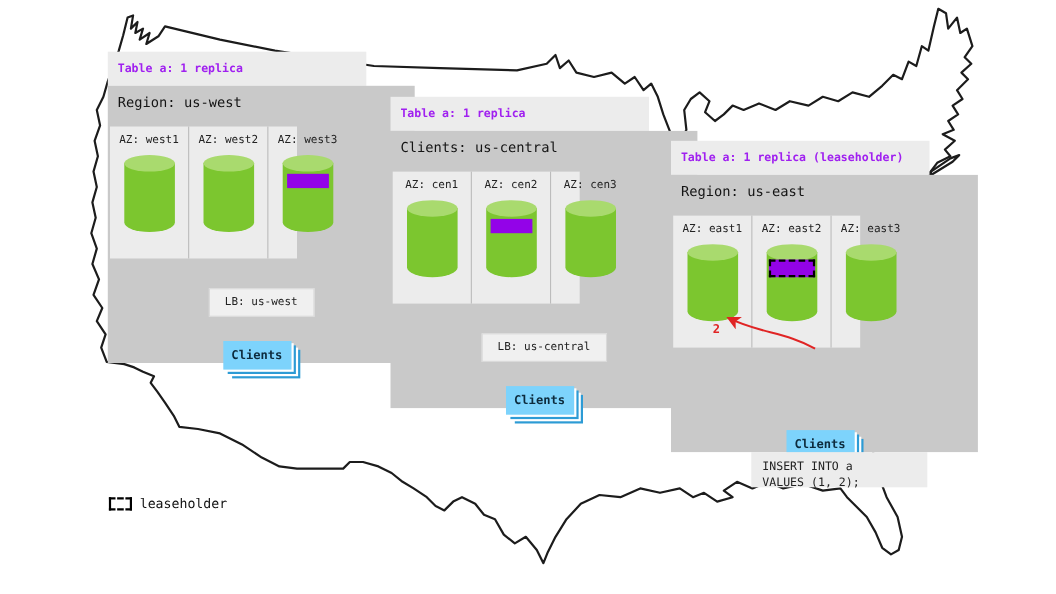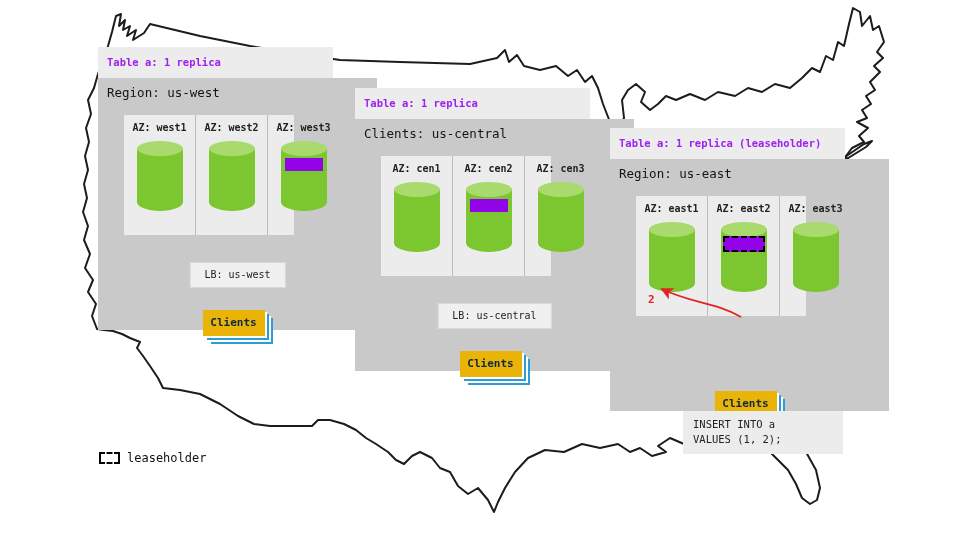--- a/index.html
+++ b/index.html
@@ -22,21 +22,21 @@
   .panel-header{
     position:absolute;left:0;top:0;width:235px;height:31px;background:#ececec;
     color:#a020f0;font-size:10.5px;font-weight:bold;line-height:31px;
     padding-left:9px;box-sizing:border-box;white-space:nowrap;
   }
   .panel-body{position:absolute;left:0;top:31px;width:235px;height:252px;background:#c9c9c9;padding-left:44px;}
   .region-label{
     position:absolute;left:9px;top:7px;font-size:12.5px;color:#141414;white-space:nowrap;
   }
   .az-row{
-    position:absolute;left:26px;top:37px;width:170px;height:120px;background:#ececec;font-weight:bold;
+    position:absolute;left:2px;top:37px;width:170px;height:120px;background:#ececec;
   }
   .az-div{position:absolute;top:0;width:1px;height:120px;background:#bcbcbc;}
   .az-div.d1{left:71px;} .az-div.d2{left:143px;}
   .az-cell{position:absolute;top:0;width:71px;height:120px;}
   .az-cell.c1{left:0;} .az-cell.c2{left:72px;} .az-cell.c3{left:144px;}
   .az-label{
     position:absolute;left:0;top:7px;width:100%;text-align:center;
     font-size:10px;color:#222;white-space:nowrap;
   }
   
@@ -55,27 +55,27 @@
   .chip.lease{width:40px;height:14px;margin-left:-20px;border:2px dashed #000;top:14px;box-sizing:border-box;width:42px;height:16px;margin-left:-21px;}
   
   .lb-box{
     position:absolute;top:184px;left:50%;transform:translateX(-50%);
     height:24px;line-height:24px;background:#f0f0f0;border:1px solid #d9d9d9;
     font-size:10px;color:#222;text-align:right;padding:0 14px;white-space:nowrap;z-index:3;
   }
   
   .clients{
     position:absolute;top:232px;left:50%;margin-left:-35px;width:62px;height:26px;
-    background:#eab308;color:#0d2b3d;font-size:11px;font-weight:bold;
+    background:#7dd3fc;color:#0d2b3d;font-size:11px;font-weight:bold;
     text-align:center;line-height:26px;z-index:3;
     box-shadow:2px 2px 0 0 #fff,4px 4px 0 0 #2d9bd5,6px 6px 0 0 #fff,8px 8px 0 0 #2d9bd5;
   }
   
   .sql-note{
-    position:absolute;left:683px;top:411px;width:160px;height:43px;background:#ececec;
+    position:absolute;left:683px;top:411px;width:160px;height:32px;background:#ececec;
     z-index:2;font-size:10.5px;color:#222;padding:6px 0 0 10px;box-sizing:border-box;line-height:15px;
   }
   
   .legend{position:absolute;left:99px;top:451px;z-index:2;height:14px;}
   .legend-swatch{
     position:absolute;left:0;top:1px;width:21px;height:12px;background:#fff;
     border:2px dashed #000;box-sizing:border-box;
   }
   .legend-label{position:absolute;left:28px;top:0;font-size:12px;color:#111;white-space:nowrap;}
   

